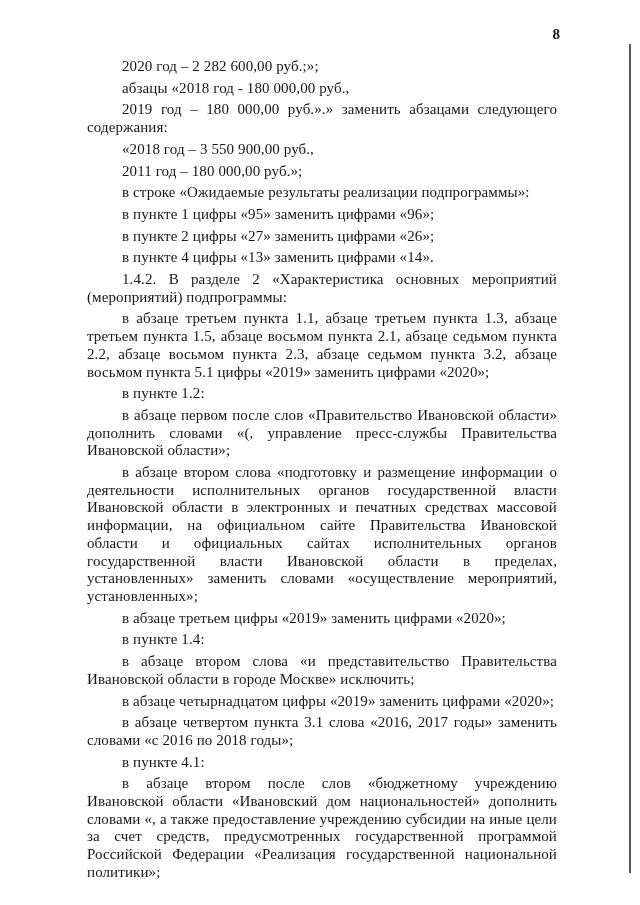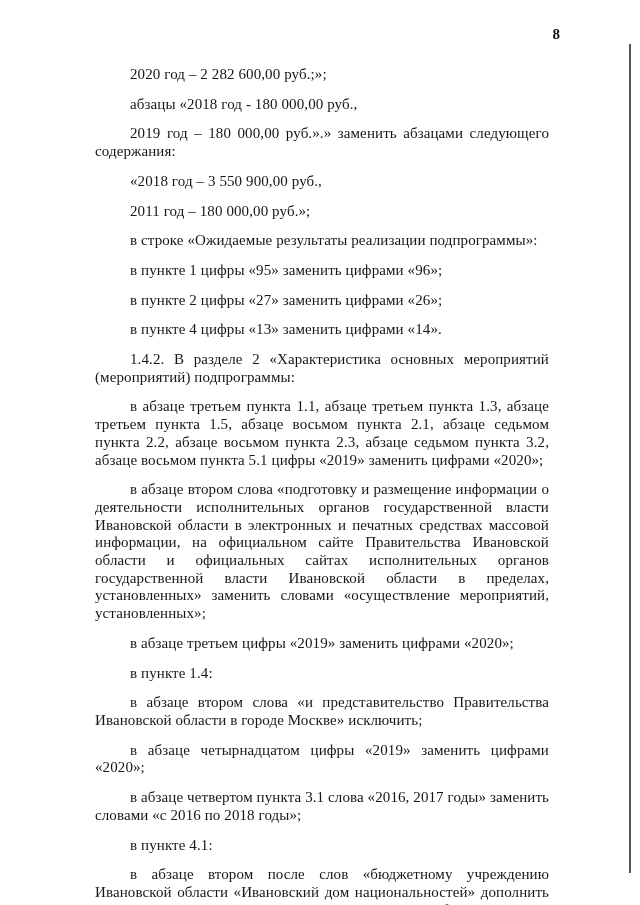--- a/index.html
+++ b/index.html
@@ -29,21 +29,21 @@
     position: absolute;
     top: 54px;
     left: 83px;
     width: 478px;
     font-size: 15px;
     line-height: 17.7px;
     text-align: justify;
     letter-spacing: 0.1px;
   }
   .text-block p {
-    margin: 12px;
+    margin: 4px;
     padding: 0;
     text-indent: 35px;
   }
   .scan-edge-line {
     position: absolute;
     top: 44px;
     bottom: 32px;
     right: 9px;
     width: 2px;
     background: #3a3a3a;
@@ -62,20 +62,22 @@
     <p>абзацы «2018 год - 180 000,00 руб.,</p>
     <p>2019 год – 180 000,00 руб.».» заменить абзацами следующего содержания:</p>
     <p>«2018 год – 3 550 900,00 руб.,</p>
     <p>2011 год – 180 000,00 руб.»;</p>
     <p>в строке «Ожидаемые результаты реализации подпрограммы»:</p>
     <p>в пункте 1 цифры «95» заменить цифрами «96»;</p>
     <p>в пункте 2 цифры «27» заменить цифрами «26»;</p>
     <p>в пункте 4 цифры «13» заменить цифрами «14».</p>
     <p>1.4.2. В разделе 2 «Характеристика основных мероприятий (мероприятий) подпрограммы:</p>
     <p>в абзаце третьем пункта 1.1, абзаце третьем пункта 1.3, абзаце третьем пункта 1.5, абзаце восьмом пункта 2.1, абзаце седьмом пункта 2.2, абзаце восьмом пункта 2.3, абзаце седьмом пункта 3.2, абзаце восьмом пункта 5.1 цифры «2019» заменить цифрами «2020»;</p>
+    <p>в пункте 1.2:</p>
+    <p>в абзаце первом после слов «Правительство Ивановской области» дополнить словами «(, управление пресс-службы Правительства Ивановской области»;</p>
     <p>в абзаце втором слова «подготовку и размещение информации о деятельности исполнительных органов государственной власти Ивановской области в электронных и печатных средствах массовой информации, на официальном сайте Правительства Ивановской области и официальных сайтах исполнительных органов государственной власти Ивановской области в пределах, установленных» заменить словами «осуществление мероприятий, установленных»;</p>
     <p>в абзаце третьем цифры «2019» заменить цифрами «2020»;</p>
     <p>в пункте 1.4:</p>
     <p>в абзаце втором слова «и представительство Правительства Ивановской области в городе Москве» исключить;</p>
     <p>в абзаце четырнадцатом цифры «2019» заменить цифрами «2020»;</p>
     <p>в абзаце четвертом пункта 3.1 слова «2016, 2017 годы» заменить словами «с 2016 по 2018 годы»;</p>
     <p>в пункте 4.1:</p>
     <p>в абзаце втором после слов «бюджетному учреждению Ивановской области «Ивановский дом национальностей» дополнить словами «, а также предоставление учреждению субсидии на иные цели за счет средств, предусмотренных государственной программой Российской Федерации «Реализация государственной национальной политики»;</p>
   </div>
 

